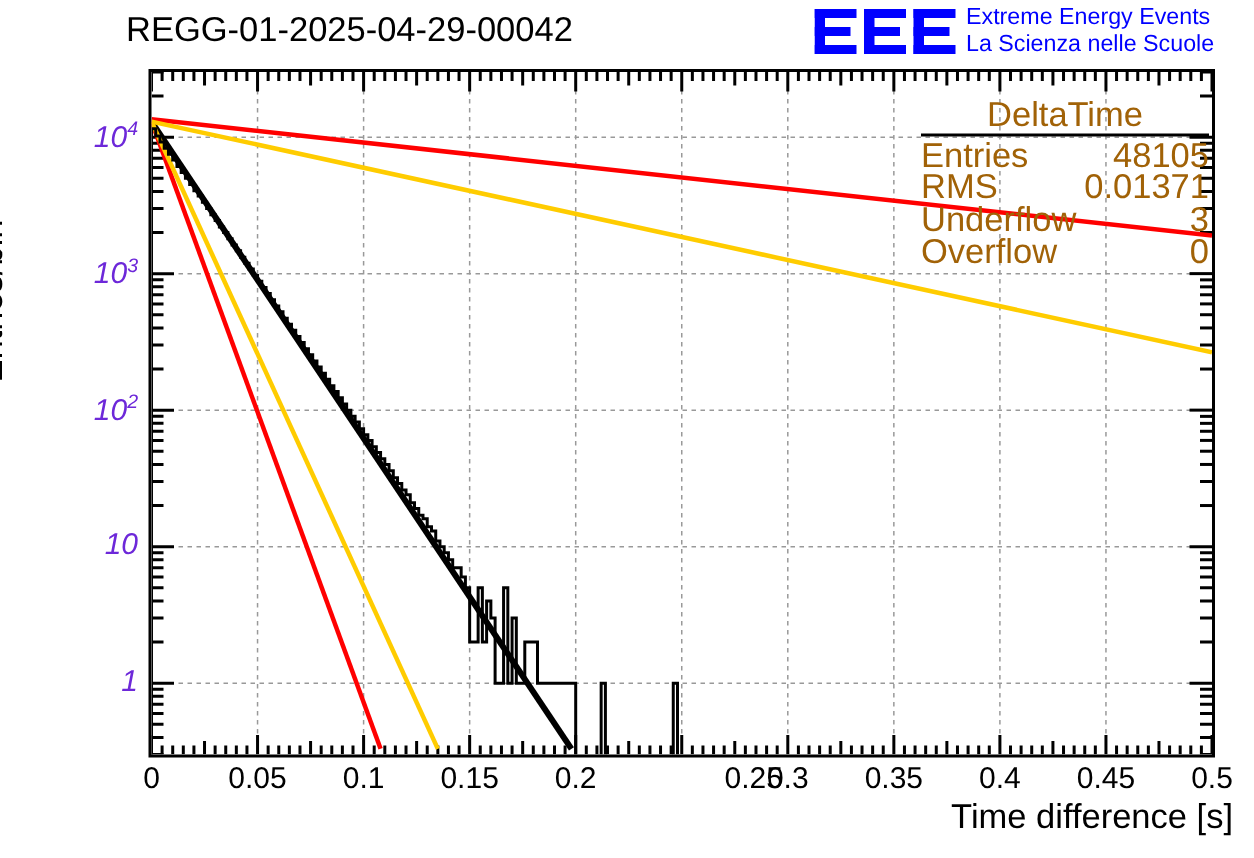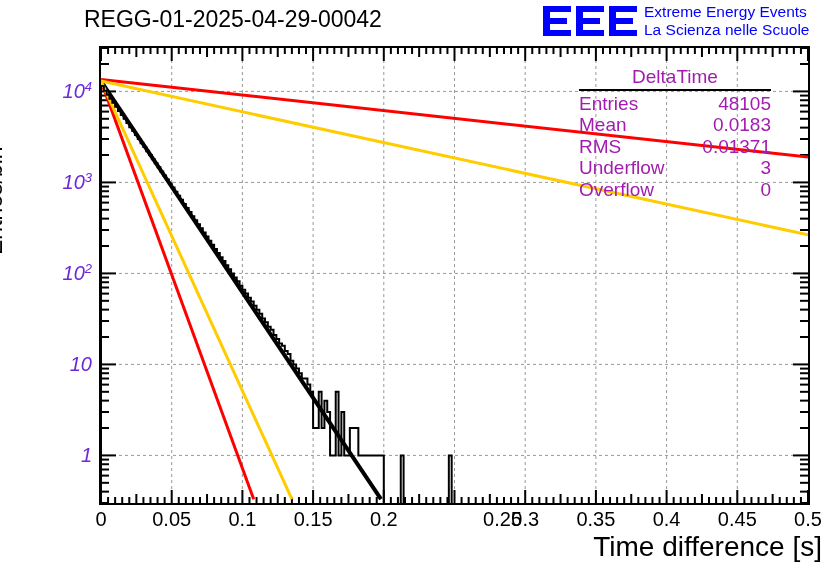--- a/index.html
+++ b/index.html
@@ -22,27 +22,27 @@
          border:2px solid #000;box-sizing:border-box;background:#fff;}
   #plotarea{position:absolute;left:0;top:0;width:100%;height:100%;overflow:hidden;}
   svg{display:block;}
 
   
   .xtick{position:absolute;font-size:20px;color:#000;text-align:center;
          transform:translateX(-50%);white-space:nowrap;}
   .ytick{position:absolute;font-size:20px;color:#6d28d9;text-align:center;
          white-space:nowrap;transform:translateY(-50%);font-style:italic;}
   .ytick sup{font-size:13px;vertical-align:super;}
-  #xaxis-title{position:absolute;right:14px;top:531px;font-size:28px;white-space:nowrap;}
+  #xaxis-title{position:absolute;right:14px;top:531px;font-size:23px;white-space:nowrap;}
   #yaxis-title{position:absolute;left:-6px;top:255px;font-size:23px;white-space:nowrap;
                transform:translate(0,-50%) rotate(-90deg);transform-origin:left center;}
 
   
-  #stats-box{position:absolute;left:579px;top:66px;width:192px;
-             font-size:19px;line-height:21.5px;color:#a21caf;}
+  #stats-box{position:absolute;left:614px;top:66px;width:192px;
+             font-size:23px;line-height:21.5px;color:#a16207;}
   #stats-title{text-align:center;padding-bottom:1px;}
   #stats-rule{border-bottom:2px solid #000;margin:0 0 2px 0;}
   .stat-row{display:flex;justify-content:space-between;white-space:nowrap;}
   .stat-name{text-align:left;}
   .stat-val{text-align:right;}
 </style>
 </head>
 <body>
 
 <div id="root">
@@ -423,24 +423,20 @@
 
   <div id="stats-box">
     <div id="stats-title">DeltaTime</div>
     <div id="stats-rule"></div>
     <div id="stats-rows">
         <div class="stat-row">
           <span class="stat-name">Entries</span>
           <span class="stat-val">48105</span>
         </div>
         <div class="stat-row">
-          <span class="stat-name">Mean</span>
-          <span class="stat-val">0.0183</span>
-        </div>
-        <div class="stat-row">
           <span class="stat-name">RMS</span>
           <span class="stat-val">0.01371</span>
         </div>
         <div class="stat-row">
           <span class="stat-name">Underflow</span>
           <span class="stat-val">3</span>
         </div>
         <div class="stat-row">
           <span class="stat-name">Overflow</span>
           <span class="stat-val">0</span>

